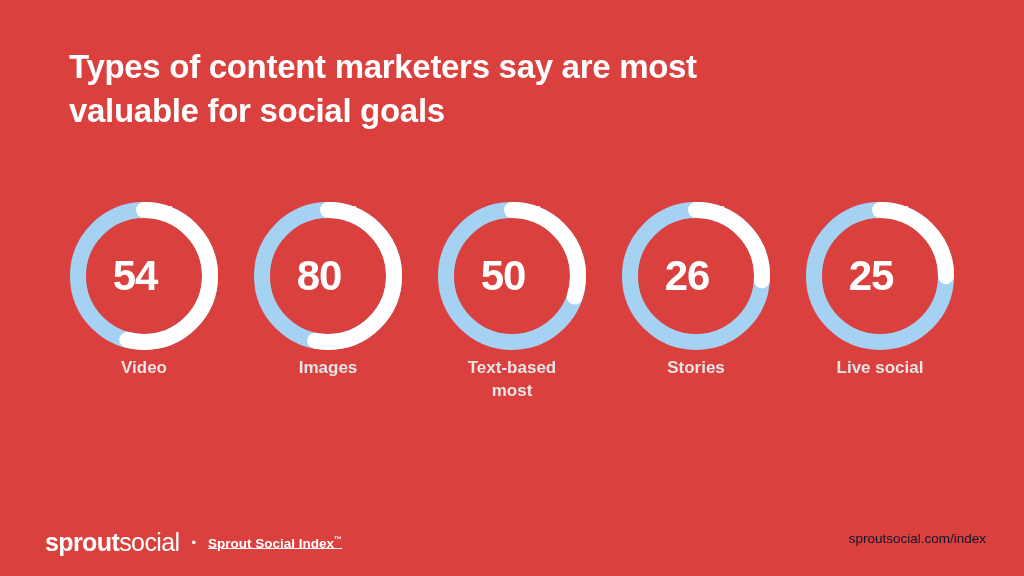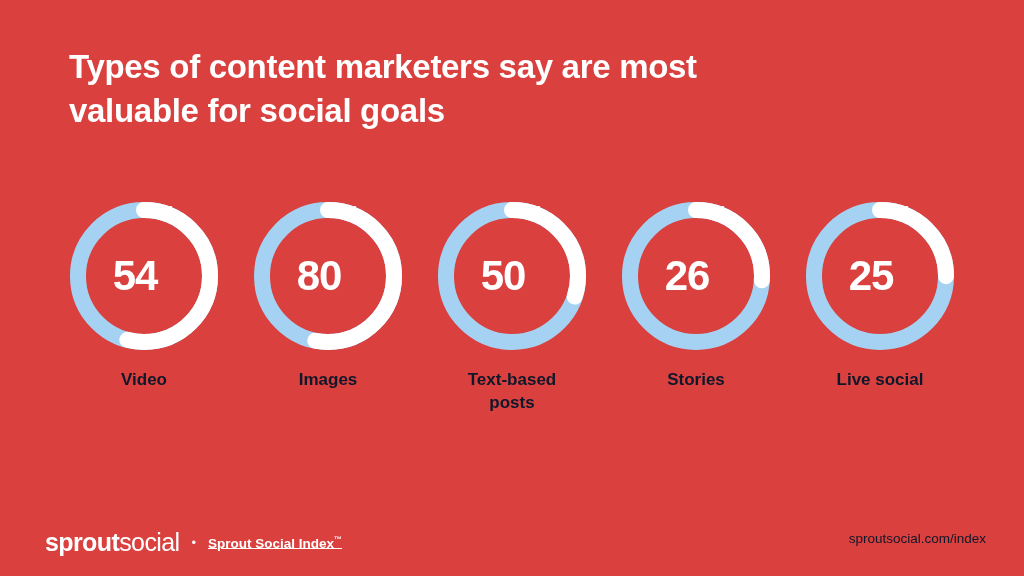--- a/index.html
+++ b/index.html
@@ -80,22 +80,22 @@
   }
   .pct-sign {
     font-size: 19px;
     font-weight: bold;
     line-height: 1;
     align-self: flex-start;
     margin-top: 3px;
     margin-left: 1px;
   }
   .donut-label {
-    margin-top: 16px;
-    color: #0f172a;
+    margin-top: 4px;
+    color: #e5e5e5;
     font-size: 17px;
     font-weight: bold;
     line-height: 23px;
     text-align: center;
     max-width: 150px;
   }
 
   
   .footer {
     position: absolute;
@@ -196,21 +196,21 @@
           <circle cx="76" cy="76" r="66" fill="none" stroke="#a5d2f2" stroke-width="16"></circle>
           <circle cx="76" cy="76" r="66" fill="none" stroke="#ffffff" stroke-width="16" stroke-linecap="round" stroke-dasharray="124.4 290.3" stroke-dashoffset="0" transform="rotate(-90 76 76)"></circle>
         </svg>
         <div class="donut-center">
           <span class="pct-value">50</span>
           <span class="pct-sign">%</span>
         </div>
       </div>
       <div class="donut-label">
         <span>Text-based</span><br>
-        <span>posts</span>
+        <span>most</span>
       </div>
     </div>
 
     <div class="donut-item">
       <div class="donut-wrap">
         <svg class="donut-svg" viewBox="0 0 152 152">
           <circle cx="76" cy="76" r="66" fill="none" stroke="#a5d2f2" stroke-width="16"></circle>
           <circle cx="76" cy="76" r="66" fill="none" stroke="#ffffff" stroke-width="16" stroke-linecap="round" stroke-dasharray="107.8 306.9" stroke-dashoffset="0" transform="rotate(-90 76 76)"></circle>
         </svg>
         <div class="donut-center">

